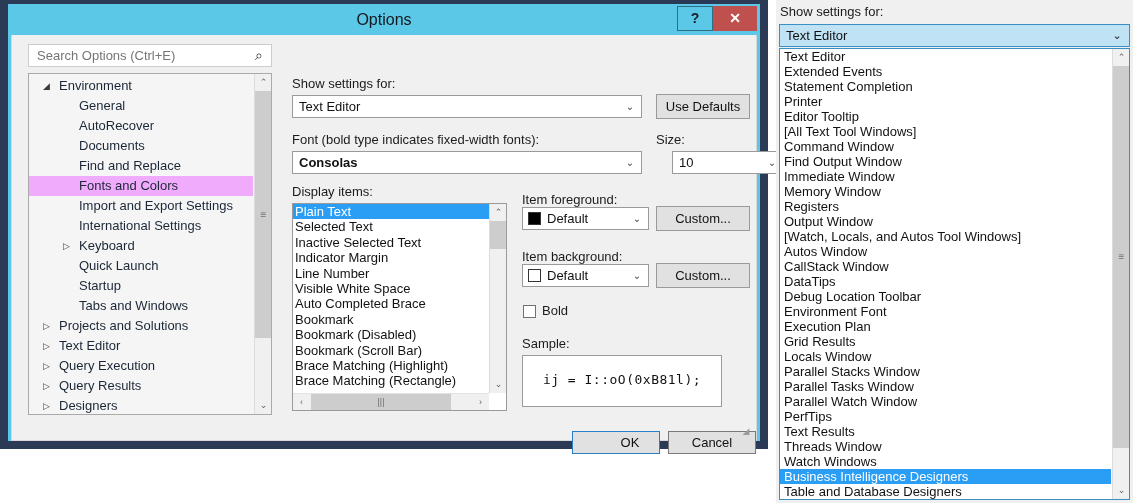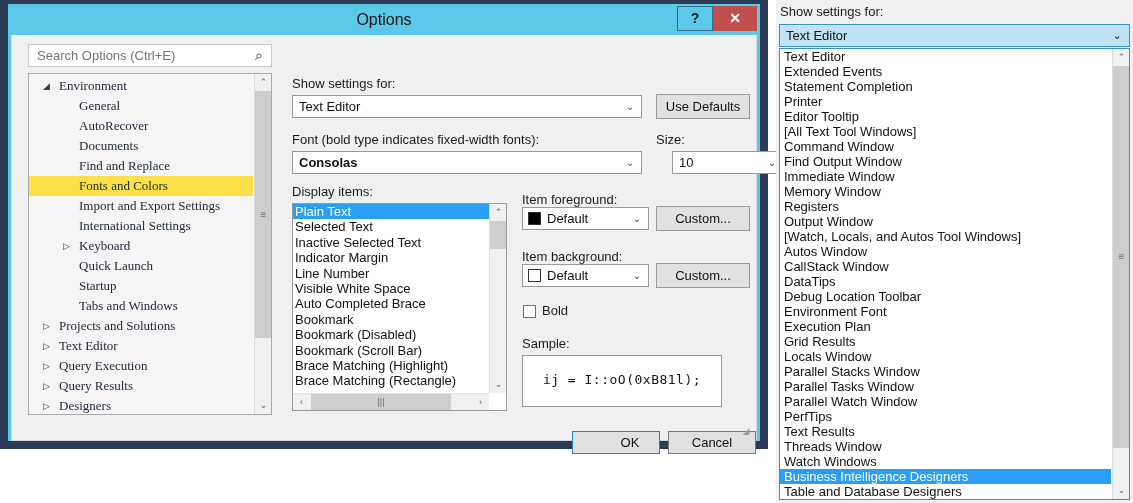--- a/index.html
+++ b/index.html
@@ -68,26 +68,26 @@
   #tree-box {
     position: absolute; left: 16px; top: 38px; width: 244px; height: 342px;
     background: #f5f5f5; border: 1px solid #aaaaaa; overflow: hidden;
   }
   #tree-list { position: absolute; left: 0; top: 2px; right: 18px; }
   .tree-row {
     position: relative; height: 20px; line-height: 20px;
     font-size: 13px; color: #1b2736; white-space: nowrap;
     padding-left: 12px;
   }
-  .tree-row.sel { background: #fde047; }
+  .tree-row.sel { background: #f0abfc; }
   .tree-row .arr {
     position: absolute; left: 14px; top: 0; width: 12px; height: 20px;
     font-size: 9px; line-height: 20px; color: #3a3a3a;
   }
-  .tree-row .lbl { display: inline-block; font-family: Liberation Serif, serif; }
+  .tree-row .lbl { display: inline-block; }
   .tree-row.lvl0 .lbl { margin-left: 18px; }
   .tree-row.lvl1 .lbl { margin-left: 38px; }
   .tree-row.lvl1 .arr { left: 34px; }
 
   
   .vscroll {
     position: absolute; right: 0; top: 0; width: 17px; bottom: 0;
     background: #f0f0f0; border-left: 1px solid #dcdcdc;
   }
   .vscroll .btn {

